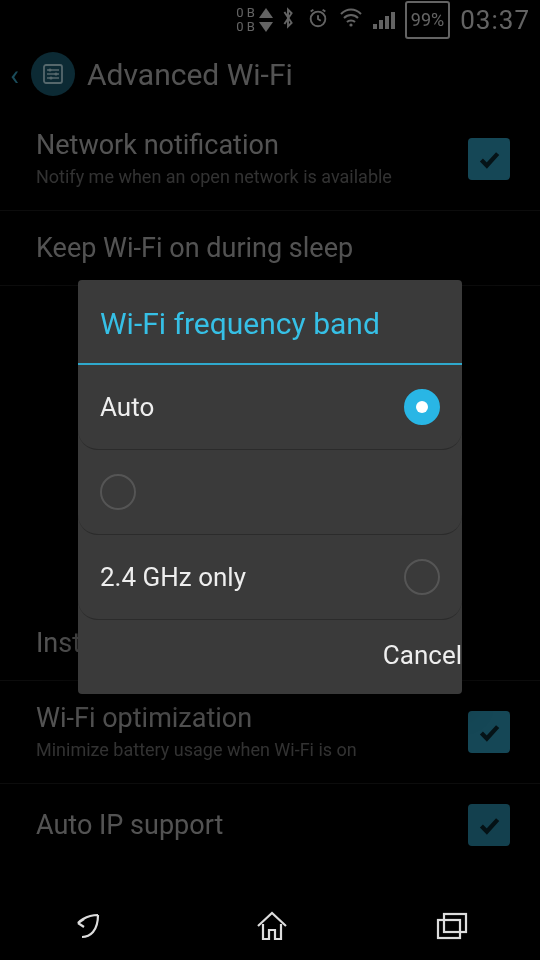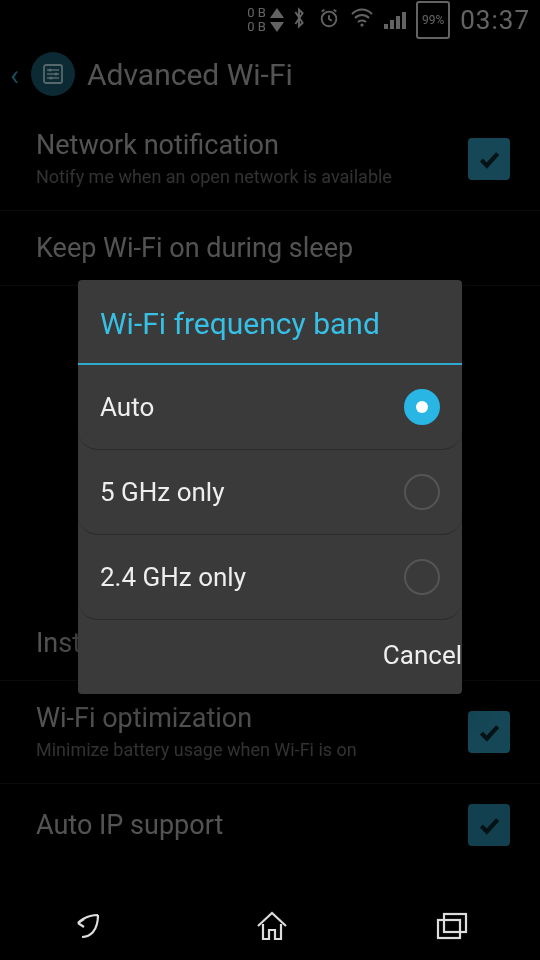--- a/index.html
+++ b/index.html
@@ -9,21 +9,21 @@
   
   .dim { filter: brightness(0.45); pointer-events: none; }
 
   
   .status-bar { height: 40px; background: #000; display: flex; align-items: center; justify-content: flex-end; padding: 0 10px; color: #ddd; font-size: 20px; gap: 10px; }
   .status-bar .data { display:flex; flex-direction:column; align-items:flex-end; line-height:14px; font-size:13px; margin-right:-4px;}
   .status-bar .tri-up, .status-bar .tri-down { display:inline-block; width:0;height:0;border-left:7px solid transparent;border-right:7px solid transparent; }
   .status-bar .tri-up { border-bottom:10px solid #ddd; }
   .status-bar .tri-down { border-top:10px solid #ddd; }
   .status-bar .data-row { display:flex; align-items:center; gap:4px;}
-  .status-bar .batt { border:2px solid #ddd; border-radius:3px; padding:8px 4px; font-size:12px; line-height:18px; position:relative;}
+  .status-bar .batt { border:2px solid #ddd; border-radius:3px; padding:8px 4px; font-size:18px; line-height:18px; position:relative;}
   .status-bar .clock { font-size:26px; letter-spacing:1px;}
   .status-bar svg { fill:#ddd; }
   .signal { display:inline-flex; align-items:flex-end; gap:2px; height:18px;}
   .signal span{ width:4px; background:#ddd; display:inline-block;}
   .signal span:nth-child(1){height:5px;}
   .signal span:nth-child(2){height:9px;}
   .signal span:nth-child(3){height:13px;}
   .signal span:nth-child(4){height:17px;}
 
   
@@ -175,21 +175,20 @@
     <div class="dialog">
       <div class="dialog-title">Wi-Fi frequency band</div>
 
       <div class="option">
         <span class="label">Auto</span>
         <span class="radio checked">
             <span class="dot"></span>
           </span>
       </div>
       <div class="option">
-        <span class="label">5 GHz only</span>
         <span class="radio"></span>
       </div>
       <div class="option" style="border-bottom:1px solid #2b2b2b">
         <span class="label">2.4 GHz only</span>
         <span class="radio"></span>
       </div>
 
       <div class="dialog-footer">Cancel</div>
     </div>
   </div>

